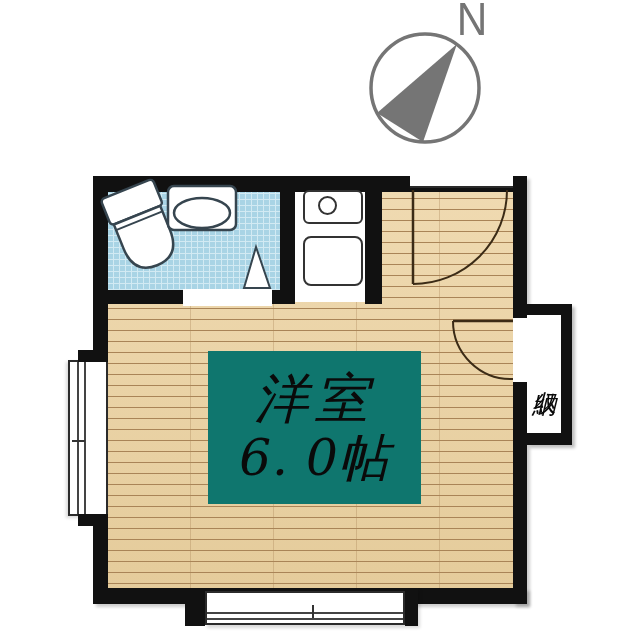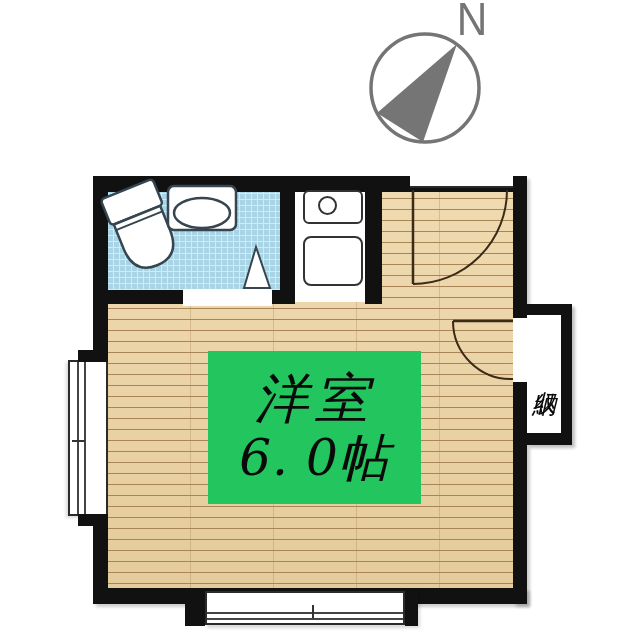--- a/index.html
+++ b/index.html
@@ -80,21 +80,21 @@
     border-radius:6px;z-index:3;}
   .k-burner{left:318px;top:196px;width:19px;height:19px;background:#fff;border:2px solid #333;
     border-radius:50%;z-index:4;}
   .k-sink{left:303px;top:236px;width:60px;height:50px;background:#fff;border:2px solid #333;
     border-radius:8px;z-index:3;}
 
   
   .fixtures{left:0;top:0;width:640px;height:640px;z-index:5;pointer-events:none;}
 
   
-  .room-label{left:208px;top:351px;width:213px;height:153px;background:#22c55e;z-index:6;
+  .room-label{left:208px;top:351px;width:213px;height:153px;background:#0f766e;z-index:6;
     display:flex;flex-direction:column;align-items:center;justify-content:center;
     font-family:"DejaVu Serif",serif;font-style:italic;color:var(--ink);}
   .room-name{font-size:54px;line-height:1.15;letter-spacing:6px;}
   .room-size{font-size:50px;line-height:1.15;letter-spacing:1px;}
 </style>
 </head>
 <body>
 
 <div class="canvas">
 

